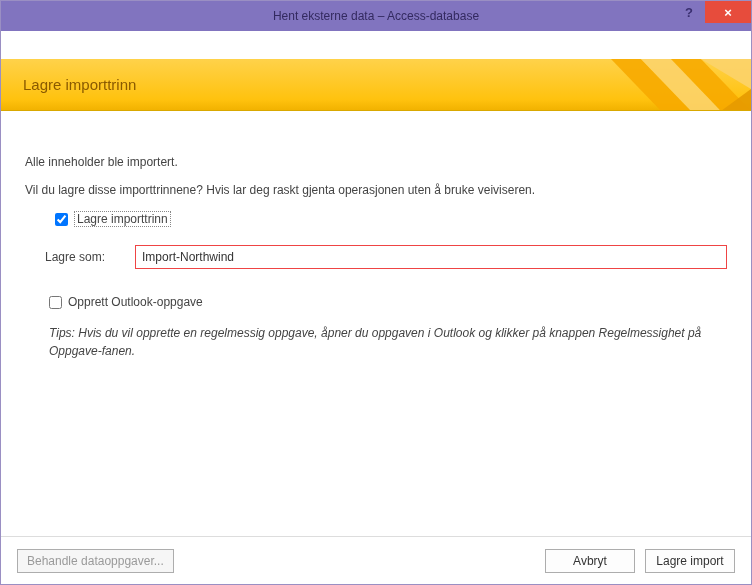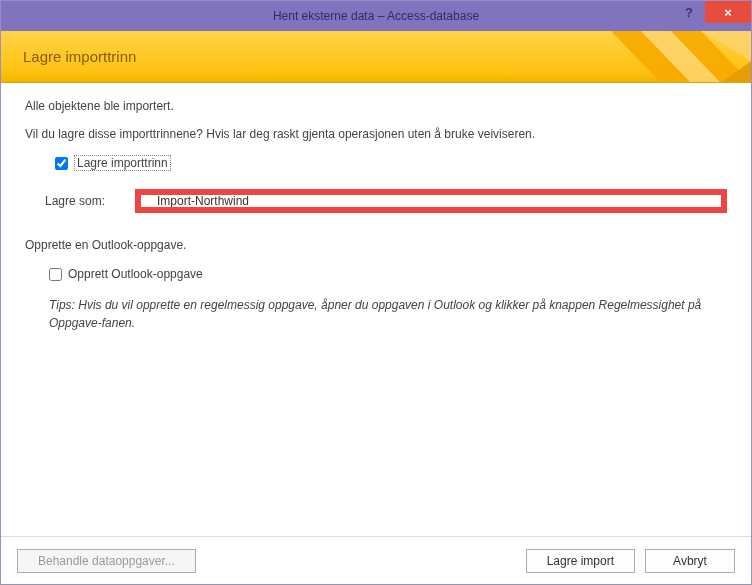--- a/index.html
+++ b/index.html
@@ -10,20 +10,21 @@
     background: #fff;
     color: #333;
   }
   .window {
     width: 752px;
     height: 585px;
     border: 1px solid #9a8fc3;
     display: flex;
     flex-direction: column;
     background: #fff;
+    gap: 28px;
   }
   .titlebar {
     height: 30px;
     background: #8174bf;
     display: flex;
     align-items: center;
     position: relative;
     color: #2a1f5a;
   }
   .titlebar .title {
@@ -93,22 +94,22 @@
   .form-row {
     display: flex;
     align-items: center;
     margin-bottom: 25px;
     padding-left: 20px;
   }
   .form-row .lbl { width: 90px; }
   .form-row input[type="text"] {
     flex: 1;
     height: 24px;
-    border: 6px solid #ef4444;
-    padding: 2px 16px;
+    border: 1px solid #ef4444;
+    padding: 2px 6px;
     font-family: inherit;
     font-size: 12px;
     color: #333;
   }
   .section-head { margin: 18px 0 10px 0; }
   .section-body {
     padding-left: 24px;
     line-height: 1.45;
   }
   .check-row2 {
@@ -123,21 +124,21 @@
     border-top: 1px solid #ddd;
     display: flex;
     align-items: center;
     padding: 0 16px;
     gap: 10px;
   }
   .footer .spacer { flex: 1; }
   button.btn {
     height: 24px;
     min-width: 90px;
-    padding: 0 20px;
+    padding: 0 9px;
     background: #fdfdfd;
     border: 1px solid #adadad;
     font-family: inherit;
     font-size: 12px;
     color: #333;
     cursor: pointer;
   }
   button.btn[disabled] {
     color: #9a9a9a;
     cursor: default;
@@ -163,47 +164,46 @@
       <polygon points="30,0 60,0 110,52 80,52" fill="#f7aa00" opacity="0.9"></polygon>
       <polygon points="60,0 90,0 140,52 110,52" fill="#fcd36a" opacity="0.9"></polygon>
       <polygon points="90,0 120,0 170,52 140,52" fill="#f7aa00" opacity="0.9"></polygon>
       <polygon points="120,0 170,0 170,30" fill="#fcd36a" opacity="0.9"></polygon>
       <polygon points="140,52 170,30 170,52" fill="#e69a00" opacity="0.9"></polygon>
     </svg>
   </div>
 
   <div class="content">
 
-    <div class="line">Alle objektene ble importert.</div>
+    <div class="line">Alle inneholder ble importert.</div>
     <div class="line">Vil du lagre disse importtrinnene? Hvis lar deg raskt gjenta operasjonen uten å bruke veiviseren.</div>
 
     <div class="check-row">
       <input type="checkbox" id="cb1" checked="" style="">
       <label for="cb1">Lagre importtrinn</label>
     </div>
 
     <div class="form-row">
       <div class="lbl">Lagre som:</div>
       <input type="text" value="Import-Northwind" style="">
     </div>
 
 
-    <div class="section-head">Opprette en Outlook-oppgave.</div>
     <div class="section-body">
 
       <div class="check-row2">
         <input type="checkbox" id="cb2" style="">
         <label for="cb2">Opprett Outlook-oppgave</label>
       </div>
 
       <div class="tips">Tips: Hvis du vil opprette en regelmessig oppgave, åpner du oppgaven i Outlook og klikker på knappen Regelmessighet på Oppgave-fanen.</div>
     </div>
 
   </div>
 
   <div class="footer">
     <button class="btn" disabled="">Behandle dataoppgaver...</button>
     <div class="spacer"></div>
+    <button class="btn">Avbryt</button>
     <button class="btn">Lagre import</button>
-    <button class="btn">Avbryt</button>
   </div>
 
 </div>
 
 </body></html>

